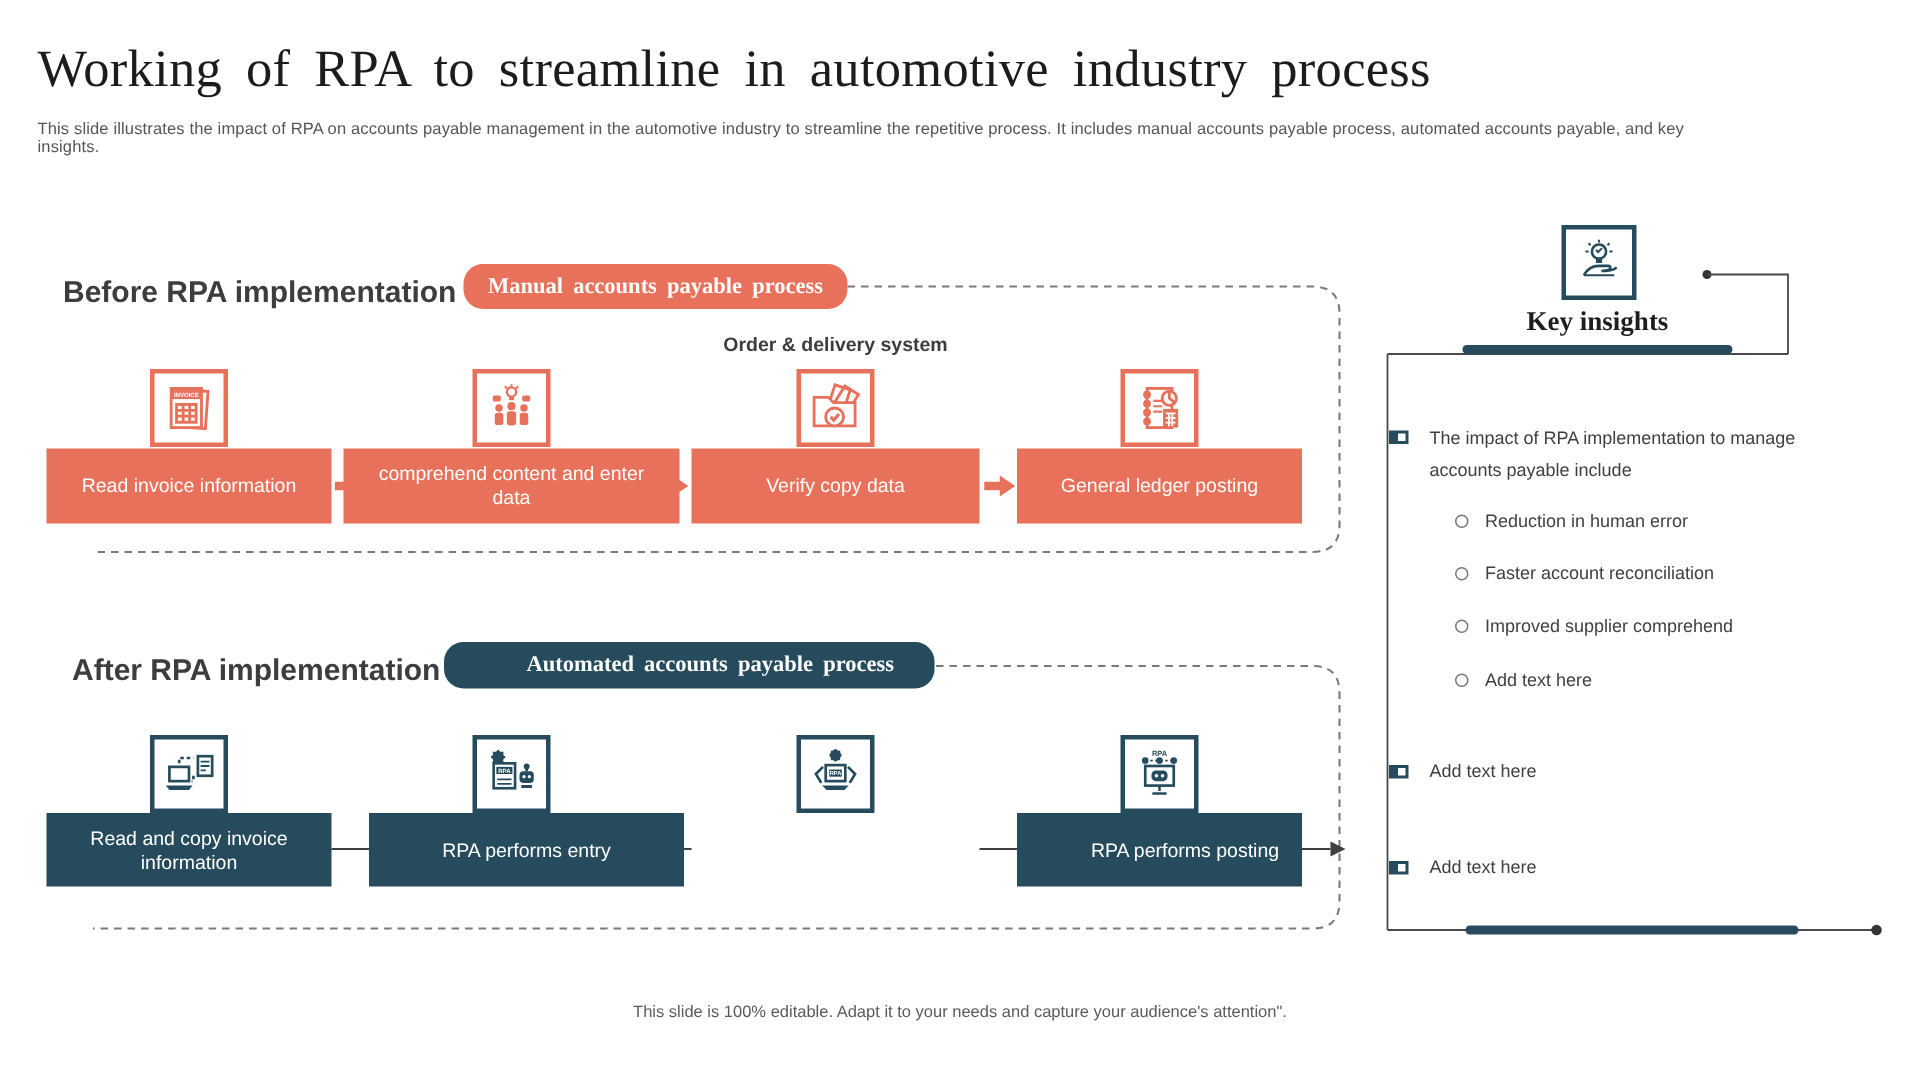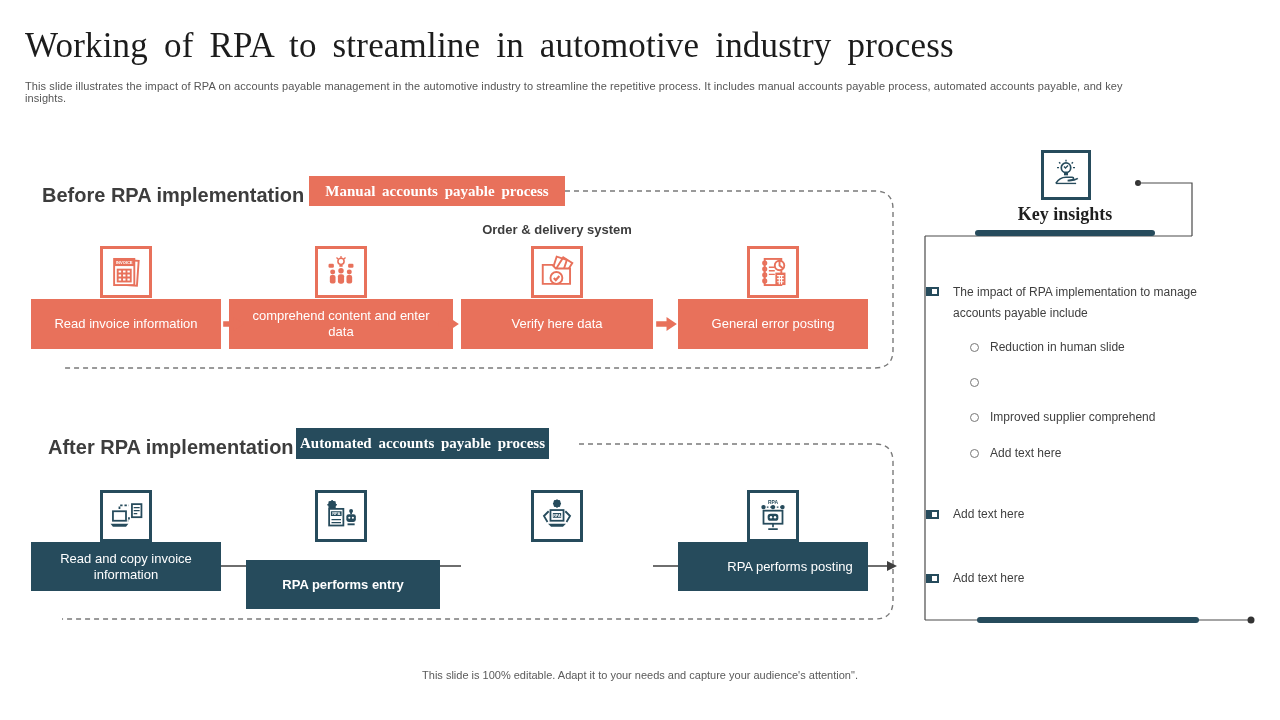--- a/index.html
+++ b/index.html
@@ -7,21 +7,21 @@
          font-family:"Liberation Sans",sans-serif;}
   .abs{position:absolute;}
 
   .title{left:25px;top:26px;width:980px;font-family:"Liberation Serif",serif;
          font-size:35px;color:#1c1c1c;font-weight:500;word-spacing:7px;letter-spacing:.2px;}
   .subtitle{left:25px;top:80px;width:1120px;font-size:11px;color:#555;letter-spacing:.1px;}
 
   .section-label{font-size:20px;font-weight:bold;color:#3d3d3d;}
   .banner{display:flex;align-items:center;justify-content:center;text-align:center;
           font-family:"Liberation Serif",serif;font-weight:bold;font-size:15px;color:#fff;
-          word-spacing:3px;}
+          word-spacing:3px;border-radius:13px;}
   .banner.orange{background:#E8715B;}
   .banner.dark{background:#264B5C;}
 
   .annotation{font-size:13px;font-weight:bold;color:#3d3d3d;text-align:center;}
 
   .step-box{display:flex;align-items:center;justify-content:center;text-align:center;
             color:#fff;font-size:13px;line-height:16px;padding:4px 14px;box-sizing:border-box;}
   .step-box.orange{background:#E8715B;}
   .step-box.dark{background:#264B5C;}
 
@@ -127,45 +127,45 @@
     </svg>
   </div>
 
   <div class="abs step-box orange" style="left:31px;top:299px;width:190px;height:50px;">
     <span>Read invoice information</span>
   </div>
   <div class="abs step-box orange" style="left:229px;top:299px;width:224px;height:50px;">
     <span>comprehend content and enter data</span>
   </div>
   <div class="abs step-box orange" style="left:461px;top:299px;width:192px;height:50px;">
-    <span>Verify here data</span>
+    <span>Verify copy data</span>
   </div>
   <div class="abs step-box orange" style="left:678px;top:299px;width:190px;height:50px;">
-    <span>General error posting</span>
+    <span>General ledger posting</span>
   </div>
 
   <div class="abs" style="left:223px;top:316px;">
     <svg width="22" height="16" viewBox="0 0 23 17">
         <path d="M0 5.5 h11 V1 l11 7.5 -11 7.5 v-4.5 H0 z" fill="#E8715B"></path>
       </svg>
   </div>
   <div class="abs" style="left:438px;top:316px;">
     <svg width="22" height="16" viewBox="0 0 23 17">
         <path d="M0 5.5 h11 V1 l11 7.5 -11 7.5 v-4.5 H0 z" fill="#E8715B"></path>
       </svg>
   </div>
   <div class="abs" style="left:656px;top:316px;">
     <svg width="22" height="16" viewBox="0 0 23 17">
         <path d="M0 5.5 h11 V1 l11 7.5 -11 7.5 v-4.5 H0 z" fill="#E8715B"></path>
       </svg>
   </div>
 
   <div class="abs section-label" style="left:48px;top:436px;">After RPA implementation</div>
 
-  <div class="abs banner dark" style="left:296px;top:428px;width:253px;height:31px;">
+  <div class="abs banner dark" style="left:296px;top:428px;width:299px;height:31px;padding-left:28px;">
     <span>Automated accounts payable process</span>
   </div>
 
   <div class="abs icon-sq dark" style="left:100px;top:490px;">
     <svg width="38" height="38" viewBox="0 0 32 32" fill="none" stroke="#264B5C" stroke-width="1.5">
       <rect x="5" y="12" width="11" height="8"></rect>
       <path d="M3 22.5 h15 l-2 2.5 H5 z" fill="#264B5C" stroke="none"></path>
       <rect x="21" y="6" width="8" height="11"></rect>
       <path d="M22.5 9 h5 M22.5 11.5 h5 M22.5 14 h3" stroke-width="1"></path>
       <path d="M10.5 10 V7 h8" stroke-dasharray="2 1.6"></path>
@@ -211,21 +211,21 @@
       <rect x="11.5" y="14" width="9" height="6" rx="2.4" fill="#264B5C" stroke="none"></rect>
       <circle cx="14.3" cy="17" r="1" fill="#fff" stroke="none"></circle>
       <circle cx="17.7" cy="17" r="1" fill="#fff" stroke="none"></circle>
       <path d="M16 25.5 v-3 M12 27 h8" stroke-width="1.4"></path>
     </svg>
   </div>
 
   <div class="abs step-box dark" style="left:31px;top:542px;width:190px;height:49px;">
     <span>Read and copy invoice information</span>
   </div>
-  <div class="abs step-box dark" style="left:246px;top:560px;width:194px;height:49px;font-weight:bold;">
+  <div class="abs step-box dark" style="left:246px;top:542px;width:210px;height:49px;">
     <span>RPA performs entry</span>
   </div>
   <div class="abs step-box dark" style="left:678px;top:542px;width:190px;height:49px;padding-left:48px;">
     <span>RPA performs posting</span>
   </div>
 
   <div class="abs icon-sq dark" style="left:1041px;top:150px;width:50px;height:50px;">
     <svg width="36" height="36" viewBox="0 0 32 32" fill="none" stroke="#264B5C" stroke-width="1.5">
       <circle cx="16" cy="9.5" r="4.2" fill="#fff"></circle>
       <path d="M14.2 8.5 l1.3 1.3 2.3-2.3" stroke-width="1.2"></path>
@@ -237,23 +237,24 @@
   </div>
   <div class="abs insight-title" style="left:965px;top:204px;width:200px;">Key insights</div>
   <div class="abs insight-underline" style="left:975px;top:230px;width:180px;"></div>
 
   <span class="abs sq-marker" style="left:926px;top:287px;">
       <span class="sq-inner"></span>
     </span>
   <div class="abs insight-text" style="left:953px;top:282px;width:272px;">The impact of RPA implementation to manage accounts payable include</div>
 
   <span class="abs circ-marker" style="left:970px;top:343px;"></span>
-  <div class="abs insight-text" style="left:990px;top:337px;width:240px;">Reduction in human slide</div>
+  <div class="abs insight-text" style="left:990px;top:337px;width:240px;">Reduction in human error</div>
 
   <span class="abs circ-marker" style="left:970px;top:378px;"></span>
+  <div class="abs insight-text" style="left:990px;top:372px;width:240px;">Faster account reconciliation</div>
 
   <span class="abs circ-marker" style="left:970px;top:413px;"></span>
   <div class="abs insight-text" style="left:990px;top:407px;width:240px;">Improved supplier comprehend</div>
 
   <span class="abs circ-marker" style="left:970px;top:449px;"></span>
   <div class="abs insight-text" style="left:990px;top:443px;width:240px;">Add text here</div>
 
   <span class="abs sq-marker" style="left:926px;top:510px;">
       <span class="sq-inner"></span>
     </span>

